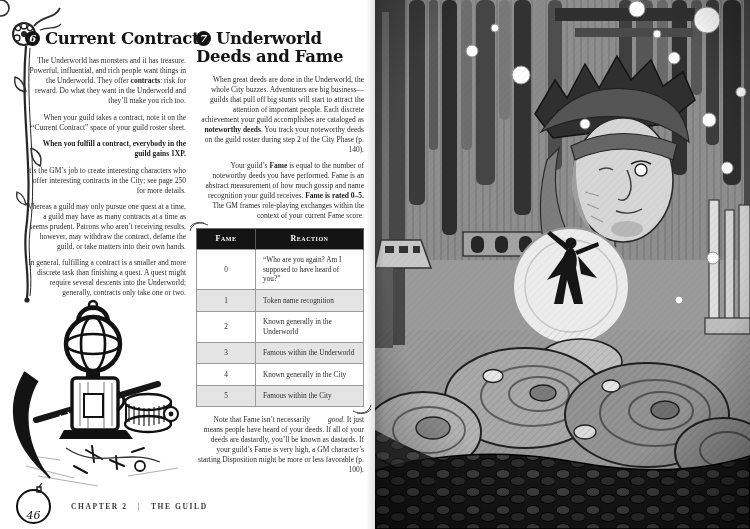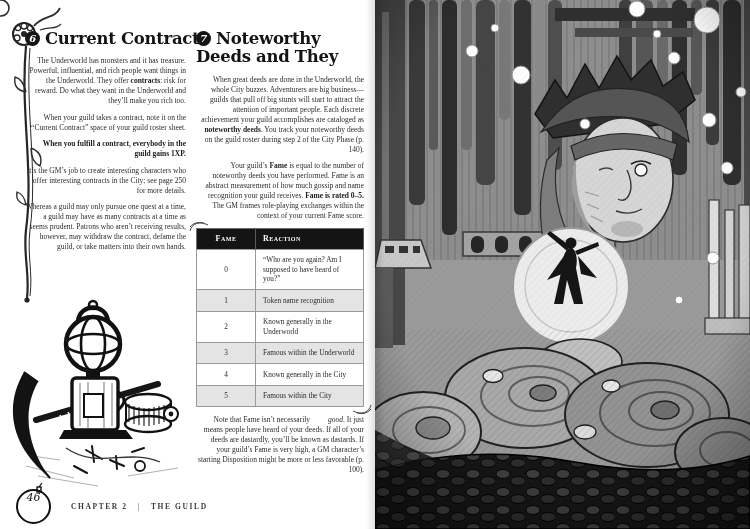--- a/index.html
+++ b/index.html
@@ -18,35 +18,35 @@
              color:#fff;font-size:10px;line-height:15px;text-align:center;font-style:italic;
              font-family:"DejaVu Serif",serif;vertical-align:2px;margin-right:5px;}
   .body-copy p{margin:0 0 6.5px 0;font-size:7.5px;line-height:1.33;text-align:right;color:#2b2b2b;}
   .b{font-weight:700;color:#1a1a1a;}
   .i{font-style:italic;margin-left:16px;}
   
   .table-wrap{position:relative;margin:4px 0 8px 0;}
   table.fame-table{border-collapse:collapse;width:100%;border:1px solid #6f6f6f;
                    font-size:7.3px;line-height:1.3;color:#2b2b2b;}
   table.fame-table th{background:#141414;color:#fff;font-variant:small-caps;font-weight:700;
-                      font-size:8px;letter-spacing:0.5px;text-align:left;padding:5px 7px;
+                      font-size:8px;letter-spacing:0.5px;text-align:center;padding:5px 7px;
                       border-right:1px solid #5a5a5a;}
   table.fame-table th.c-fame{text-align:center;width:44px;}
   table.fame-table td{border:1px solid #9a9a9a;padding:5.5px 7px;margin-top:12px;}
   table.fame-table td.c-fame{text-align:center;width:44px;}
   table.fame-table tbody tr:nth-child(even){background:#e4e4e4;}
   .corner-flourish{position:absolute;width:22px;height:14px;pointer-events:none;}
   .corner-tl{left:-8px;top:-9px;}
   .corner-br{right:-9px;bottom:-10px;transform:rotate(180deg);}
   
   .gear-illo{position:absolute;left:8px;top:298px;width:182px;height:192px;}
   
   .footer{position:absolute;left:16px;top:489px;display:flex;align-items:center;gap:20px;}
   .watch{position:relative;width:31px;height:31px;border:2.5px solid #111;border-radius:50%;
-         display:flex;align-items:flex-start;justify-content:center;background:#fff;}
+         display:flex;align-items:flex-end;justify-content:center;background:#fff;}
   .watch .crown{position:absolute;left:14px;top:-8px;width:14px;height:10px;}
   .pagenum{font-family:"DejaVu Serif",serif;font-style:italic;font-size:11px;color:#111;}
   .chapterline{font-size:7.5px;letter-spacing:1.6px;color:#3a3a3a;font-variant:small-caps;
                display:flex;gap:10px;align-items:center;font-weight:bold;}
   .chapterline .div{color:#777;}
   
   .seam{position:absolute;left:366px;top:0;width:18px;height:529px;pointer-events:none;
         background:linear-gradient(to right,rgba(0,0,0,0),rgba(0,0,0,0.12) 50%,rgba(0,0,0,0));}
   
   .right-page{position:absolute;left:375px;top:0;width:375px;height:529px;background:#9a9a9a;}
@@ -81,26 +81,27 @@
     <div class="col col1">
       <h2 class="sec-head nowrap">
         <span class="numcircle">6</span><span>Current Contracts</span>
       </h2>
       <div class="body-copy">
         <p><span>The Underworld has monsters and it has treasure. Powerful, influential, and rich people want things in the Underworld. They offer </span><span class="b">contracts</span><span>: risk for reward. Do what they want in the Underworld and they’ll make you rich too.</span></p>
         <p><span>When your guild takes a contract, note it on the “Current Contract” space of your guild roster sheet.</span></p>
         <p><span class="b">When you fulfill a contract, everybody in the guild gains 1XP.</span></p>
         <p><span>It’s the GM’s job to create interesting characters who offer interesting contracts in the City; see page 250 for more details.</span></p>
         <p><span>Whereas a guild may only pursue one quest at a time, a guild may have as many contracts at a time as seems prudent. Patrons who aren’t receiving results, however, may withdraw the contract, defame the guild, or take matters into their own hands.</span></p>
+        <p><span>In general, fulfilling a contract is a smaller and more discrete task than finishing a quest. A quest might require several descents into the Underworld; generally, contracts only take one or two.</span></p>
       </div>
     </div>
 
     <div class="col col2">
       <h2 class="sec-head">
-        <span class="numcircle">7</span><span>Noteworthy Deeds and They</span>
+        <span class="numcircle">7</span><span>Underworld Deeds and Fame</span>
       </h2>
       <div class="body-copy">
         <p><span>When great deeds are done in the Underworld, the whole City buzzes. Adventurers are big business—guilds that pull off big stunts will start to attract the attention of important people. Each discrete achievement your guild accomplishes are cataloged as </span><span class="b">noteworthy deeds</span><span>. You track your noteworthy deeds on the guild roster during step 2 of the City Phase (p. 140).</span></p>
         <p><span>Your guild’s </span><span class="b">Fame</span><span> is equal to the number of noteworthy deeds you have performed. Fame is an abstract measurement of how much gossip and name recognition your guild receives. </span><span class="b">Fame is rated 0–5.</span><span> The GM frames role-playing exchanges within the context of your current Fame score.</span></p>
       </div>
 
       <div class="table-wrap">
         <svg class="corner-flourish corner-tl" viewBox="0 0 22 14">
           <path d="M2,12 C4,4 12,2 20,6 M2,8 C6,3 12,3 16,4" fill="none" stroke="#444" stroke-width="1"></path>
         </svg>

